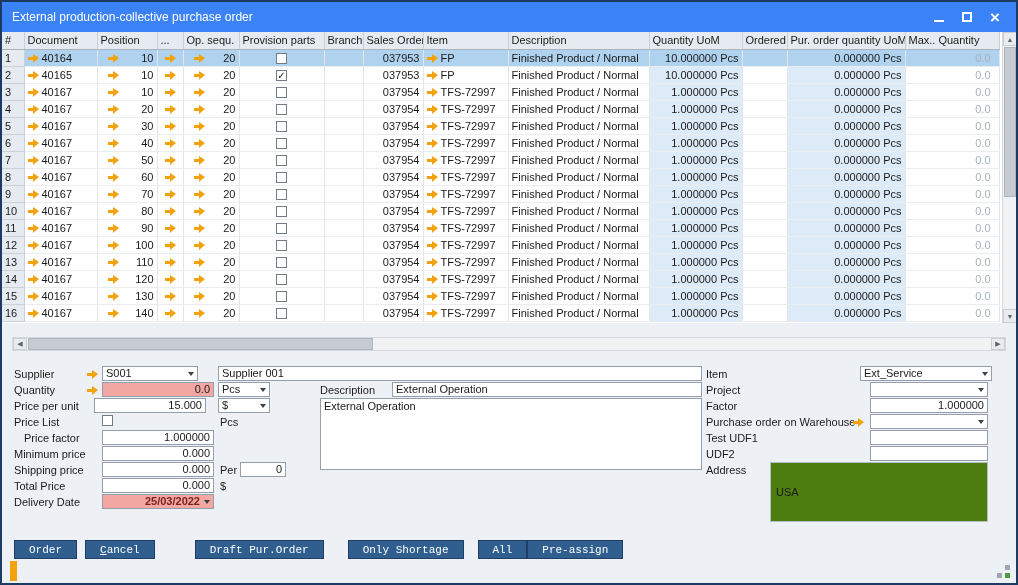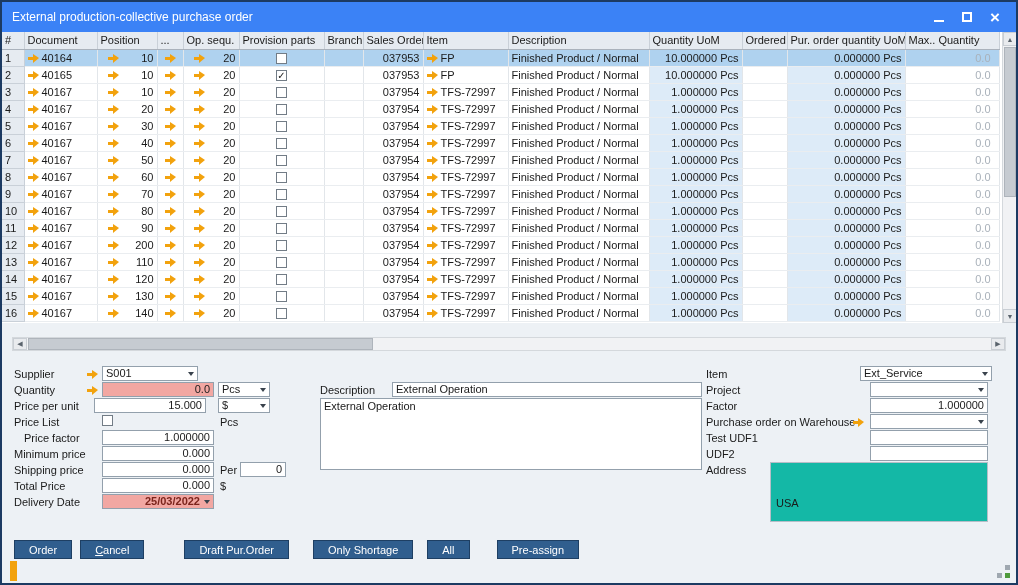--- a/index.html
+++ b/index.html
@@ -54,32 +54,32 @@
   .lbl{position:absolute;white-space:nowrap}
   .fld{position:absolute;height:15px;background:#fff;border:1px solid #93A0AC;padding:0 3px;
     line-height:13px;white-space:nowrap;overflow:hidden}
   .rt{text-align:right}
   .combo{padding-right:13px}
   .combo::after{content:"";position:absolute;right:3px;top:5px;
     border-left:3.5px solid transparent;border-right:3.5px solid transparent;border-top:4px solid #39424C}
   .pink{background:#F2A7A2}
   .date{color:#7B241C;font-weight:bold}
   .area{display:block;padding-top:1px}
-  .addr{position:absolute;background:#14b8a6;border:1px solid #B6BEC8;display:flex;flex-direction:column;
-    justify-content:flex-end;padding:12px 5px}
+  .addr{position:absolute;background:#4d7c0f;border:1px solid #B6BEC8;display:flex;flex-direction:column;
+    justify-content:center;padding:2px 5px}
   .farr{position:absolute}
   
   .btnbar{position:absolute;left:12px;top:538px;display:flex;align-items:center}
   .act{height:19px;background:#305E8E;color:#fff;border:1px solid #1E3F63;
-    font-family:Liberation Sans, sans-serif;font-size:11px;padding:0 14px;cursor:default}
+    font-family:Liberation Mono, monospace;font-size:11px;padding:0 14px;cursor:default}
   .act+.act{margin-left:8px}
   .act[data-name="draft-pur-order-button"]{margin-left:40px}
   .act[data-name="only-shortage-button"]{margin-left:24px}
   .act[data-name="all-button"]{margin-left:14px}
-  .act[data-name="pre-assign-button"]{margin-left:27px}
+  .act[data-name="pre-assign-button"]{margin-left:0}
   
   .ind{position:absolute;left:8px;top:559px;width:7px;height:20px;background:#F2A20D}
   .grip{position:absolute;right:6px;top:563px;width:13px;height:13px}
   .grip i{position:absolute;width:5px;height:5px}
   .g1{right:0;top:0;background:#9FA8B0}
   .g2{left:0;bottom:0;background:#9FA8B0}
   .g3{right:0;bottom:0;background:#4E9A3C}
 </style>
 </head>
 <body>
@@ -304,21 +304,21 @@
             <td class="al" data-name="item-cell"><span class="arr" data-name="link-arrow-icon"></span><span>TFS-72997</span></td>
             <td data-name="description-cell">Finished Product / Normal</td>
             <td class="num qty" data-name="quantity-cell">1.000000 Pcs</td>
             <td data-name="ordered-cell"></td>
             <td class="num qty" data-name="pur-order-quantity-cell">0.000000 Pcs</td>
             <td class="num max" data-name="max-quantity-cell">0.0</td>
           </tr>
           <tr data-name="table-row">
             <td class="rn" data-name="row-number">12</td>
             <td class="al" data-name="document-cell"><span class="arr" data-name="link-arrow-icon"></span><span>40167</span></td>
-            <td class="ar" data-name="position-cell"><span class="arr" data-name="link-arrow-icon"></span><span>200</span></td>
+            <td class="ar" data-name="position-cell"><span class="arr" data-name="link-arrow-icon"></span><span>100</span></td>
             <td class="ac" data-name="dots-cell"><span class="arr" data-name="link-arrow-icon"></span></td>
             <td class="ar" data-name="op-sequ-cell"><span class="arr" data-name="link-arrow-icon"></span><span>20</span></td>
             <td class="cc" data-name="provision-parts-cell"><span class="cb" data-name="provision-checkbox"></span></td>
             <td data-name="branch-cell"></td>
             <td class="num" data-name="sales-order-cell">037954</td>
             <td class="al" data-name="item-cell"><span class="arr" data-name="link-arrow-icon"></span><span>TFS-72997</span></td>
             <td data-name="description-cell">Finished Product / Normal</td>
             <td class="num qty" data-name="quantity-cell">1.000000 Pcs</td>
             <td data-name="ordered-cell"></td>
             <td class="num qty" data-name="pur-order-quantity-cell">0.000000 Pcs</td>
@@ -401,20 +401,23 @@
   <div class="hscroll" data-name="horizontal-scrollbar">
     <span class="sbtn hs-left" data-name="scroll-left-icon">◀</span>
     <span class="hs-thumb" data-name="horizontal-scroll-thumb"></span>
     <span class="sbtn hs-right" data-name="scroll-right-icon">▶</span>
   </div>
 
   <span class="lbl" style="left:12px;top:366px" data-name="supplier-label">Supplier</span>
   <span class="arr farr" style="left:85px;top:368px" data-name="supplier-link-arrow-icon"></span>
   <div class="fld combo" style="left:100px;top:364px;width:96px" data-name="supplier-combo">
     <span data-name="supplier-value">S001</span>
+  </div>
+  <div class="fld" style="left:216px;top:364px;width:484px" data-name="supplier-name-field">
+    <span data-name="supplier-name-value">Supplier 001</span>
   </div>
 
   <span class="lbl" style="left:12px;top:382px" data-name="quantity-label">Quantity</span>
   <span class="arr farr" style="left:85px;top:384px" data-name="quantity-link-arrow-icon"></span>
   <div class="fld pink rt" style="left:100px;top:380px;width:112px" data-name="quantity-field">
     <span data-name="quantity-value">0.0</span>
   </div>
   <div class="fld combo" style="left:216px;top:380px;width:52px" data-name="quantity-uom-combo">
     <span data-name="quantity-uom-value">Pcs</span>
   </div>

